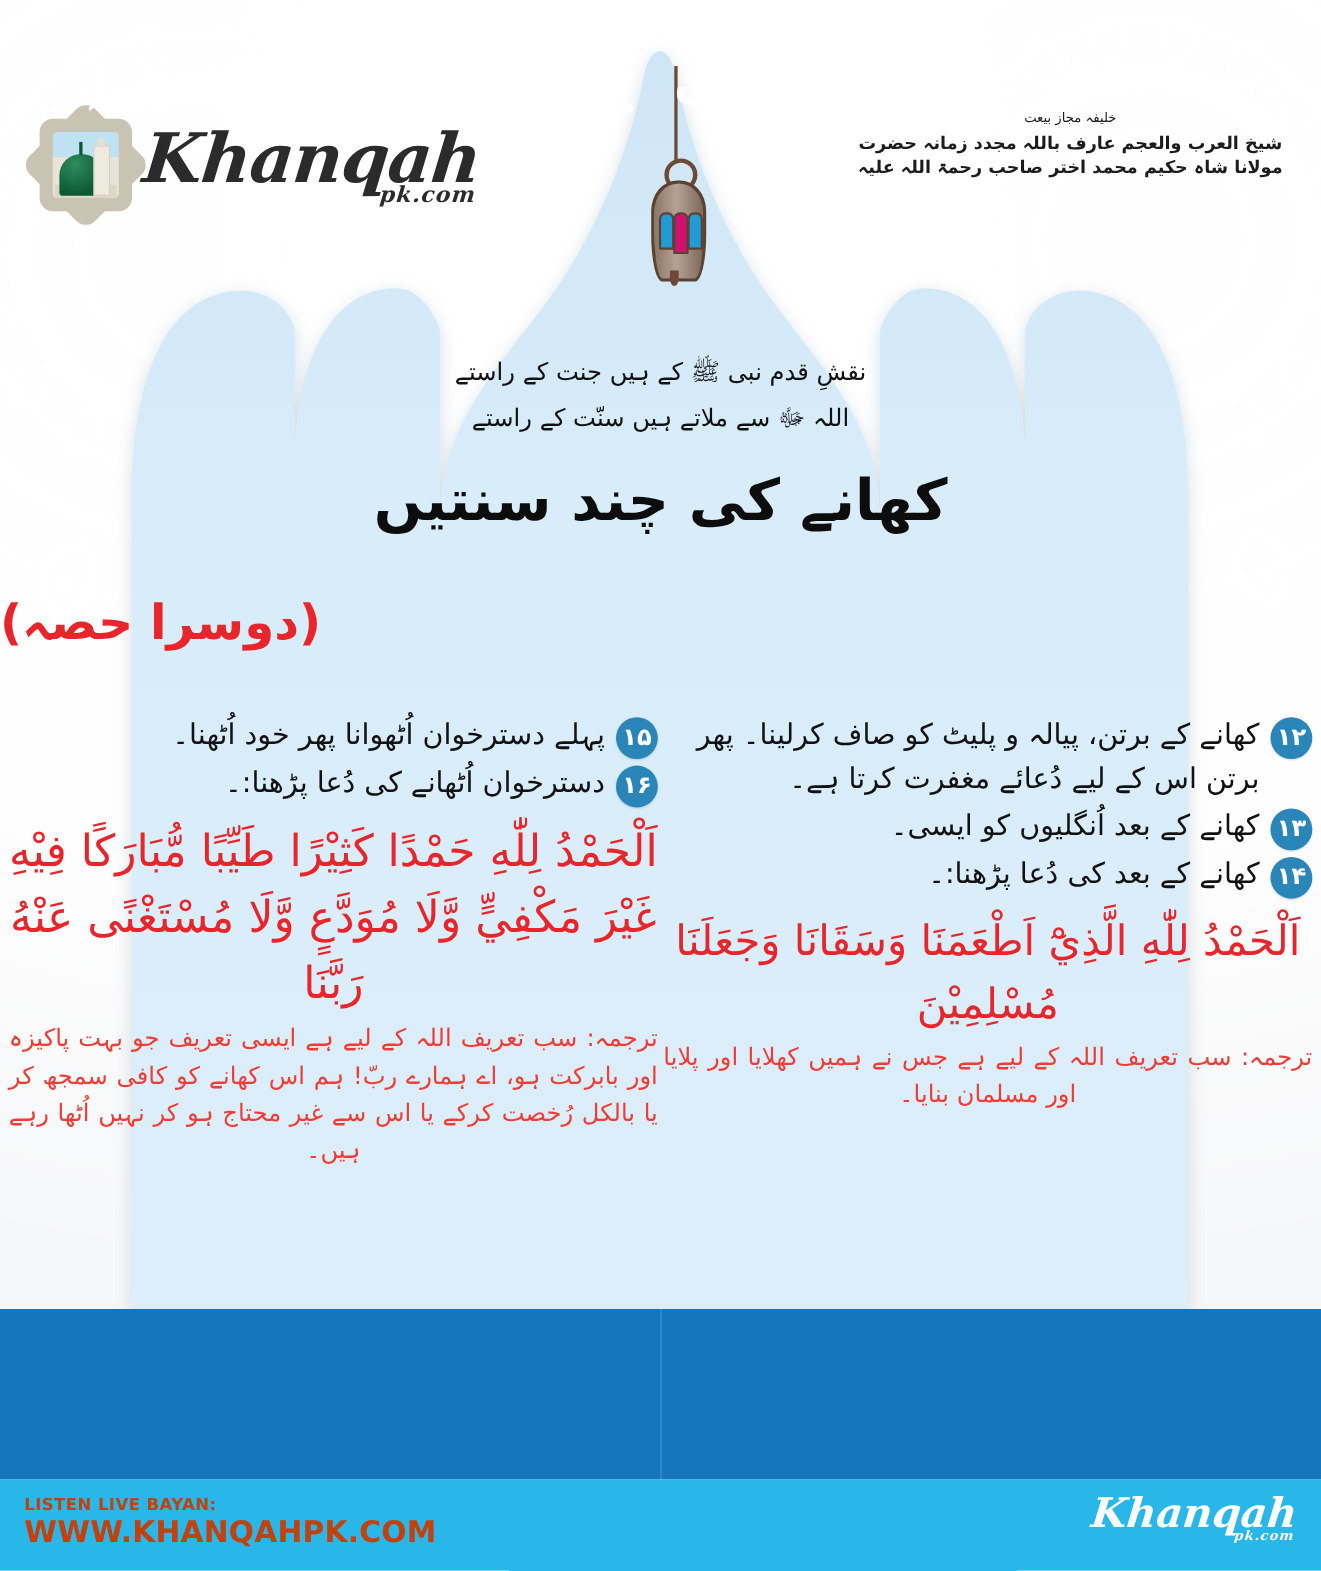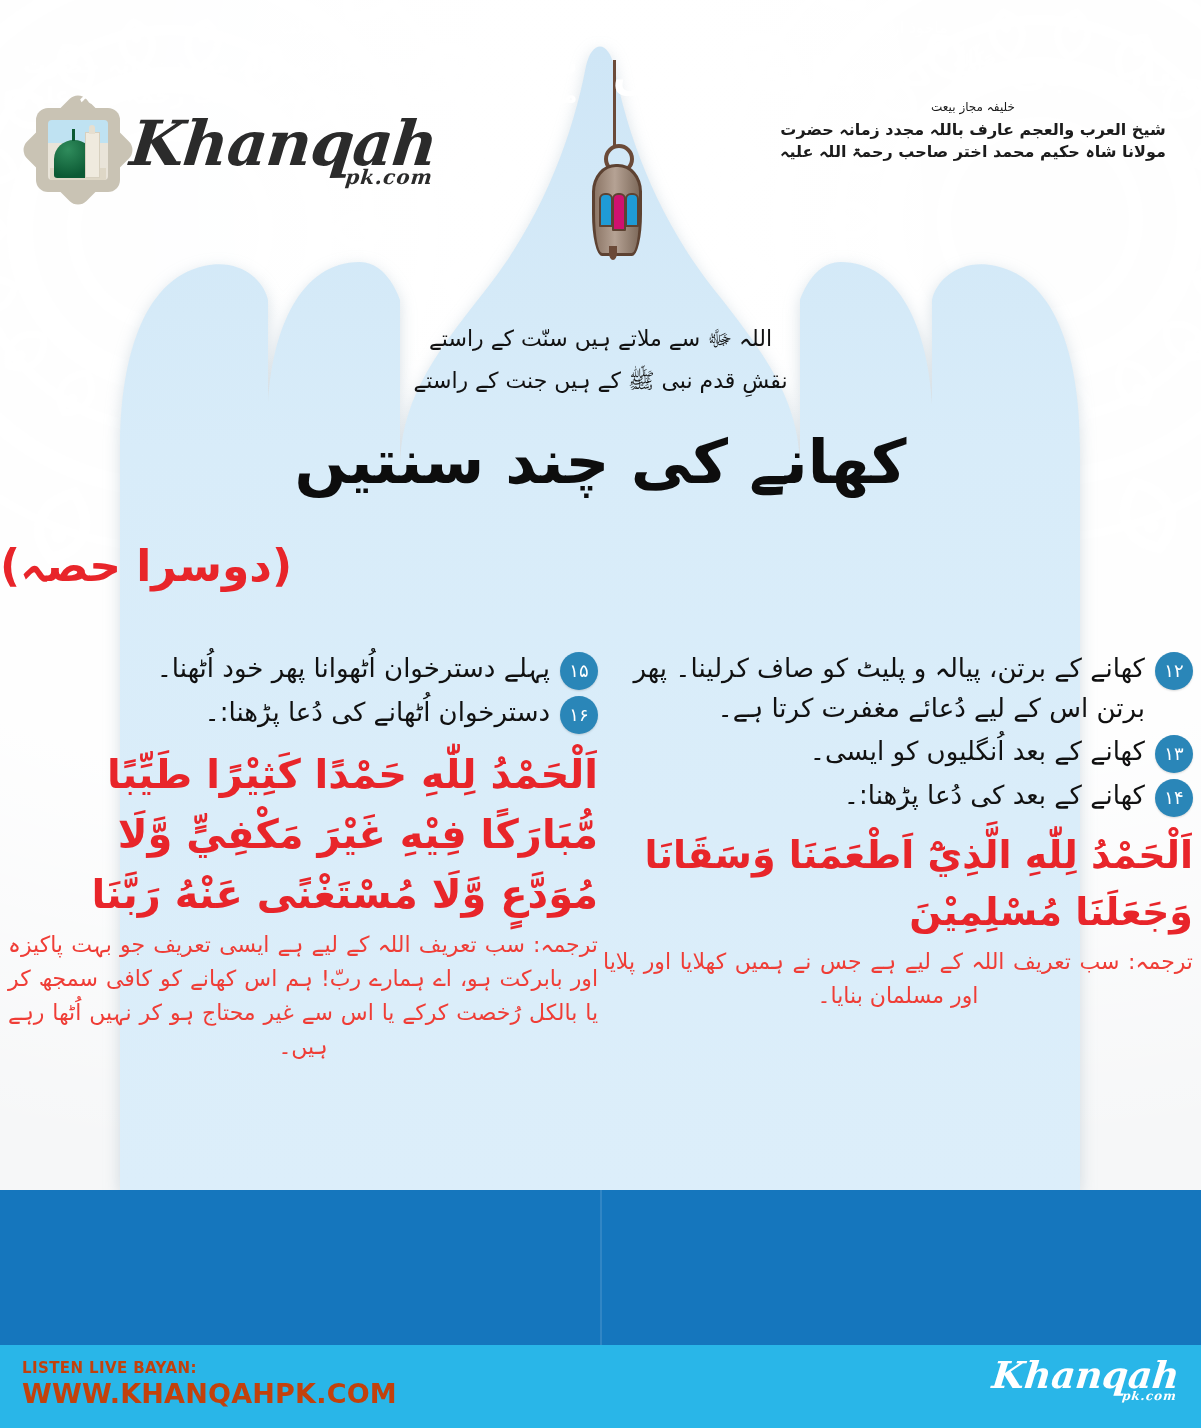--- a/index.html
+++ b/index.html
@@ -59,37 +59,37 @@
   .g2{left:17px;background:#cf1170;height:34px;}
   .g3{left:30px;background:#1f9bd6;}
   .lant-tip{position:absolute;left:24px;top:186px;width:8px;height:14px;background:#6b4a38;border-radius:0 0 50% 50%;}
 
   
   .couplet{position:absolute;left:0;right:0;top:318px;text-align:center;color:#111;direction:rtl;
      font-size:22px;line-height:1.9;letter-spacing:2px;}
 
   
   .main-title{position:absolute;left:0;right:0;top:428px;text-align:center;color:#0d0d0d;direction:rtl;
-     font-size:61px;font-weight:bold;line-height:1.1;}
+     font-size:52px;font-weight:bold;line-height:1.1;}
   .sub-title{position:absolute;left:0;right:0;top:540px;text-align:left;color:#e8252a;direction:rtl;
      font-size:44px;font-weight:bold;}
 
   
   .cols{position:absolute;left:0;top:648px;width:1201px;height:540px;}
   .col{position:absolute;top:0;}
   .col-right{right:8px;width:590px;}
   .col-left{left:8px;width:590px;}
 
   .item{display:flex;direction:rtl;align-items:flex-start;gap:10px;margin-bottom:2px;}
   .num-badge{flex:0 0 auto;width:38px;height:38px;border-radius:50%;background:#2a86b8;color:#fff;
-     display:flex;align-items:center;justify-content:center;font-size:18px;font-weight:normal;
+     display:flex;align-items:center;justify-content:center;font-size:22px;font-weight:bold;
      line-height:1;margin-top:4px;box-shadow:0 1px 2px rgba(0,0,0,.15);}
   .item-text{direction:rtl;text-align:right;font-size:26px;line-height:1.55;color:#111;flex:1 1 auto;}
 
-  .arabic{direction:rtl;text-align:right;color:#e8252a;font-weight:bold;
+  .arabic{direction:rtl;text-align:center;color:#e8252a;font-weight:normal;
      font-size:38px;line-height:1.5;margin:10px 0 4px;}
   .arabic-left{font-size:40px;}
   .translation{direction:rtl;text-align:justify;text-align-last:center;color:#ef3d36;
      font-size:22px;line-height:1.55;}
 
   
   .footer-blue{position:absolute;left:0;top:1190px;width:1201px;height:155px;background:#1576bd;}
   .foot-half{position:absolute;top:0;width:600px;height:155px;color:#fff;text-align:center;direction:rtl;}
   .foot-right{right:0;}
   .foot-left{left:0;}
@@ -277,22 +277,22 @@
     <div class="lant-ring"></div>
     <div class="lant-body">
       <div class="glass g1"></div>
       <div class="glass g2"></div>
       <div class="glass g3"></div>
     </div>
     <div class="lant-tip"></div>
   </div>
 
   <div class="couplet urdu">
+    <div>نقشِ قدم نبی ﷺ کے ہیں جنت کے راستے</div>
     <div>اللہ ﷻ سے ملاتے ہیں سنّت کے راستے</div>
-    <div>نقشِ قدم نبی ﷺ کے ہیں جنت کے راستے</div>
   </div>
 
   <div class="main-title urdu">کھانے کی چند سنتیں</div>
   <div class="sub-title urdu">(دوسرا حصہ)</div>
 
   <div class="cols">
 
     <div class="col col-right">
       <div class="item">
         <div class="num-badge">۱۲</div>

